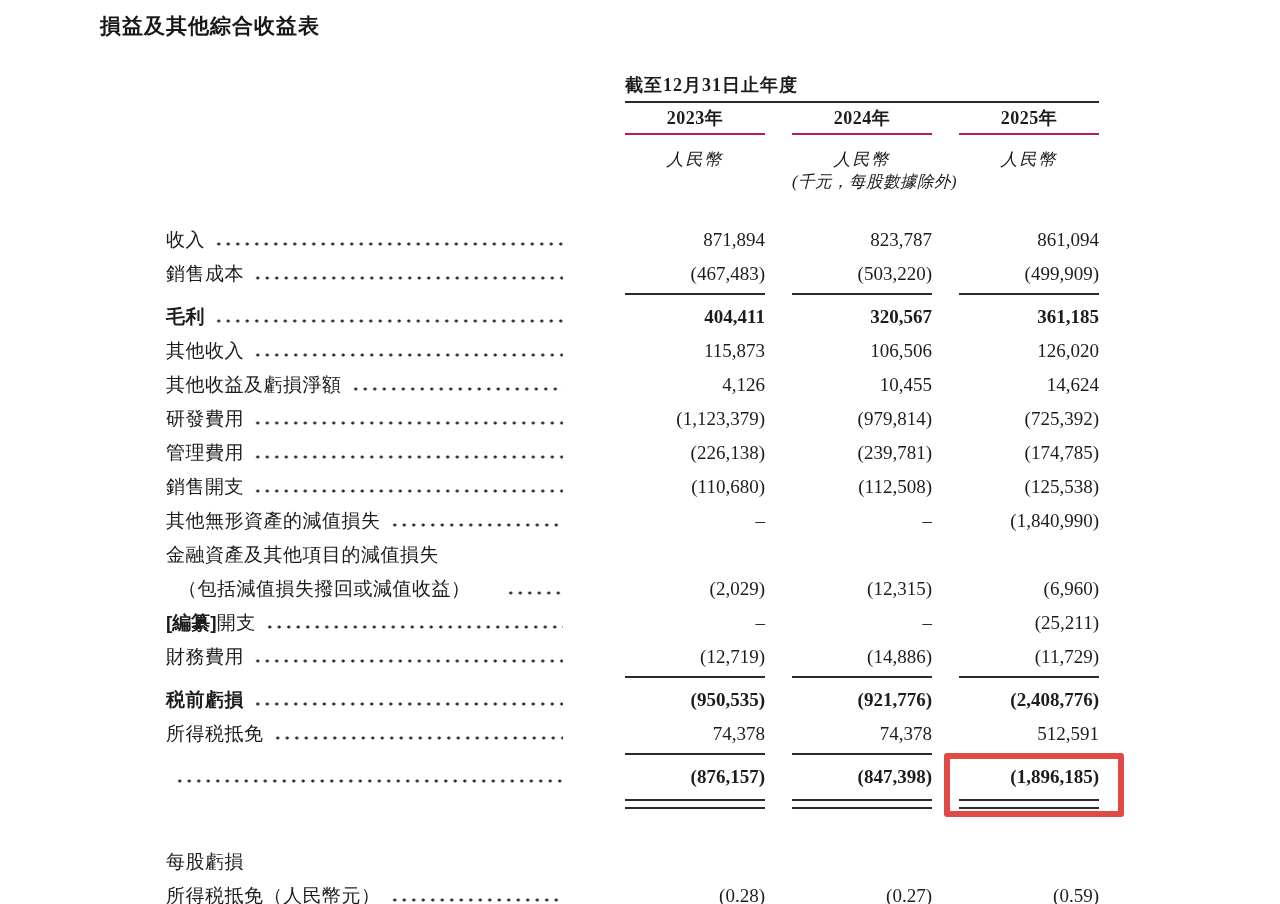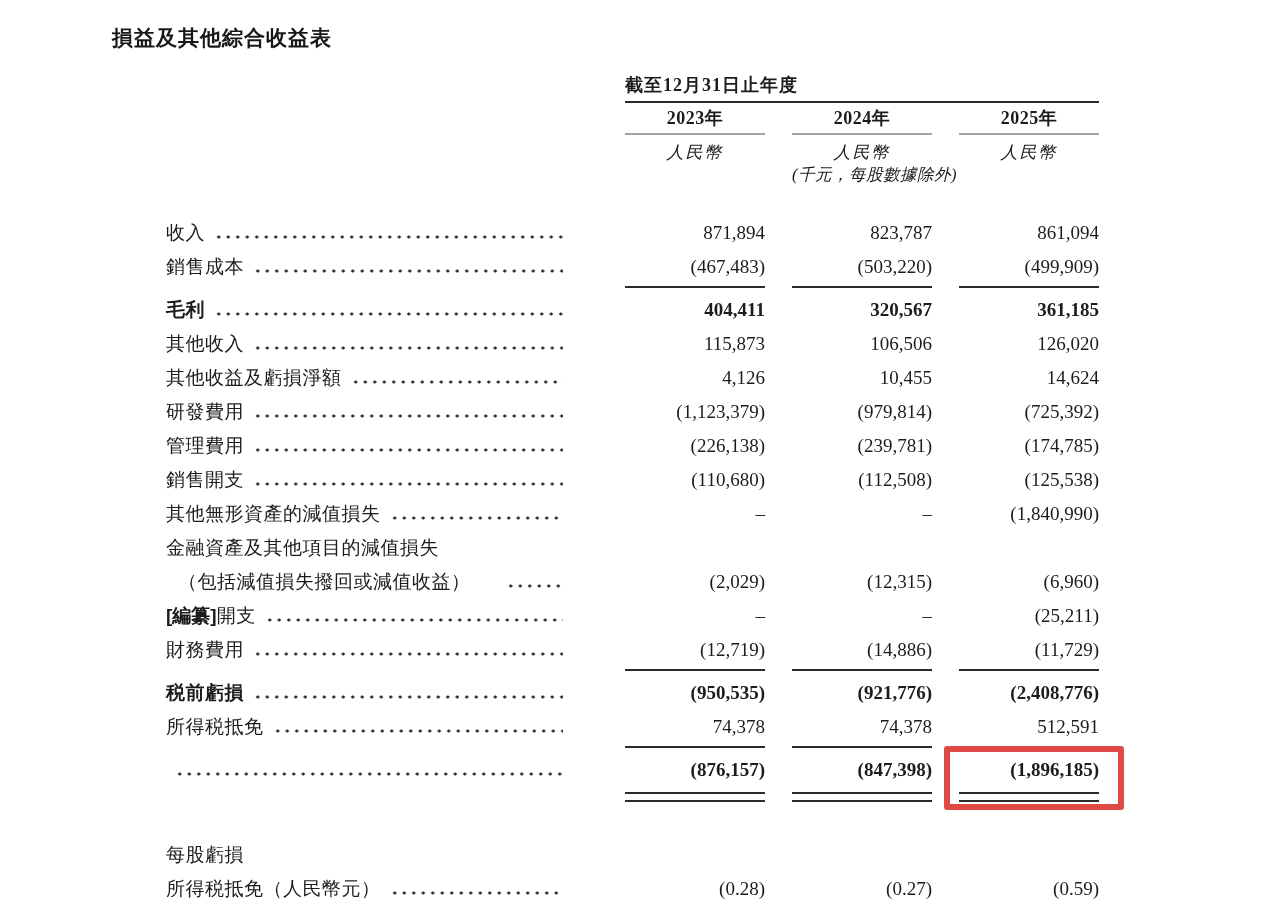--- a/index.html
+++ b/index.html
@@ -2,40 +2,40 @@
 <html><head>
 <meta charset="utf-8">
 <style>
   html,body{margin:0;padding:0;background:#ffffff;}
   body{
     width:1280px;height:904px;position:relative;overflow:hidden;
     font-family:"Liberation Serif","DejaVu Serif",serif;color:#1c1c1c;
   }
   .page{position:absolute;inset:0;background:#ffffff;}
   .title{
-    position:absolute;left:100px;top:12px;margin:12px;
+    position:absolute;left:100px;top:12px;margin:0;
     font-family:"Liberation Sans","DejaVu Sans",sans-serif;
     font-weight:700;font-size:21px;letter-spacing:1px;color:#171717;
   }
   .fintable{position:absolute;left:166px;top:72px;width:933px;}
   
   .head-right{width:474px;margin-left:auto;}
   .period{
     text-align:left;font-weight:700;font-size:18px;line-height:26px;
     padding-bottom:3px;border-bottom:2px solid #2b2b2b;letter-spacing:1px;
   }
   .hrow{display:flex;}
   .hcol{width:140px;text-align:center;}
   .hcol + .hcol{margin-left:27px;}
   .years{margin-top:3px;}
   .years .hcol{
     font-weight:700;font-size:18px;line-height:25px;padding-bottom:2px;
-    border-bottom:2px solid #a3a3a3;letter-spacing:.5px;
-  }
-  .currs{margin-top:7px;align-items:center;}
+    border-bottom:2px solid #be185d;letter-spacing:.5px;
+  }
+  .currs{margin-top:14px;align-items:center;}
   .currs .hcol{font-style:italic;font-size:17px;line-height:22px;letter-spacing:2px;}
   .notes .hcol{font-style:italic;font-size:16.5px;line-height:22px;}
   .unit-note{white-space:nowrap;display:inline-block;letter-spacing:.5px;}
   
   .tbody{margin-top:30px;}
   .row{display:flex;align-items:baseline;min-height:34px;line-height:34px;font-size:19px;}
   .row .label{flex:1;display:flex;align-items:baseline;padding-right:33px;min-width:0;}
   .row .txt{white-space:nowrap;letter-spacing:.5px;}
   .row.indent .label{padding-left:12px;gap:26px;}
   .row .prefix{font-weight:700;font-family:"Liberation Sans","DejaVu Sans",sans-serif;white-space:nowrap;}

